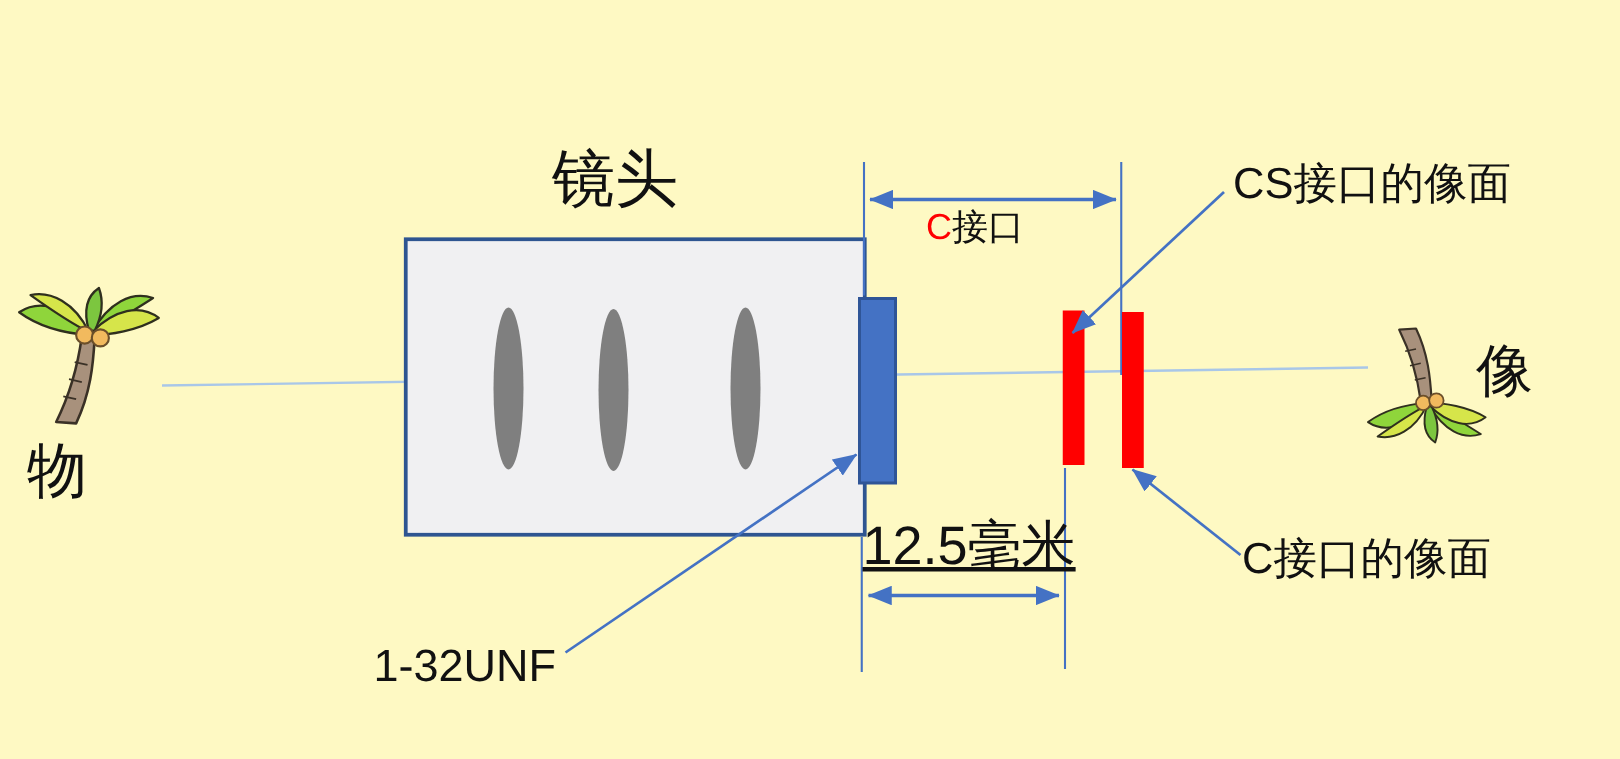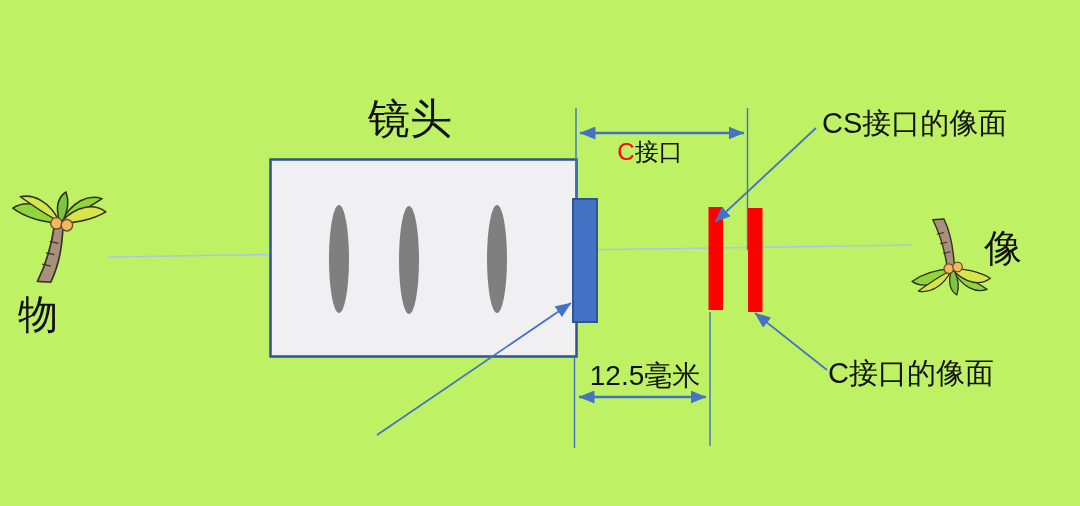--- a/index.html
+++ b/index.html
@@ -1,28 +1,28 @@
 <!DOCTYPE html>
 <html><head>
 <meta charset="utf-8">
 <style>
   html,body{margin:0;padding:0;background:#fff;}
   .canvas{
-    position:relative;width:1080px;height:506px;background:#bef264;overflow:hidden;
+    position:relative;width:1080px;height:506px;background:#fef9c3;overflow:hidden;
     font-family:"Liberation Sans","DejaVu Sans",sans-serif;color:#111;
   }
   .canvas svg{position:absolute;left:0;top:0;}
   .lbl{position:absolute;white-space:nowrap;line-height:1.1;color:#111;}
   .ctr{text-align:center;}
   #lens-title{left:330px;top:96px;width:160px;font-size:42px;}
   #object-label{left:18px;top:292px;font-size:40px;}
   #image-label{left:984px;top:228px;font-size:38px;}
   #c-distance{left:575px;top:101px;width:176px;font-size:27px;}
   #c-name{left:570px;top:139px;width:160px;font-size:24px;text-align:center;}
-  #cs-distance{left:575px;top:361px;width:140px;font-size:28px;}
+  #cs-distance{left:575px;top:344px;width:140px;font-size:36px;text-decoration:underline;}
   #cs-name{left:575px;top:401px;width:140px;font-size:28px;}
   #cs-plane-label{left:822px;top:108px;font-size:29px;}
   #c-plane-label{left:828px;top:358px;font-size:29px;}
   #thread-label{left:249px;top:428px;font-size:30px;}
   .red{color:#FF0000;}
 </style>
 </head>
 <body>
 
 <div class="canvas">
@@ -79,14 +79,15 @@
   <div class="lbl ctr" id="lens-title">镜头</div>
   <div class="lbl" id="object-label">物</div>
   <div class="lbl" id="image-label">像</div>
 
   <div class="lbl ctr" id="c-name"><span class="red">C</span><span>接口</span></div>
 
   <div class="lbl ctr" id="cs-distance">12.5毫米</div>
 
   <div class="lbl" id="c-plane-label">C接口的像面</div>
   <div class="lbl" id="cs-plane-label">CS接口的像面</div>
+  <div class="lbl" id="thread-label">1-32UNF</div>
 
 </div>
 
 </body></html>

